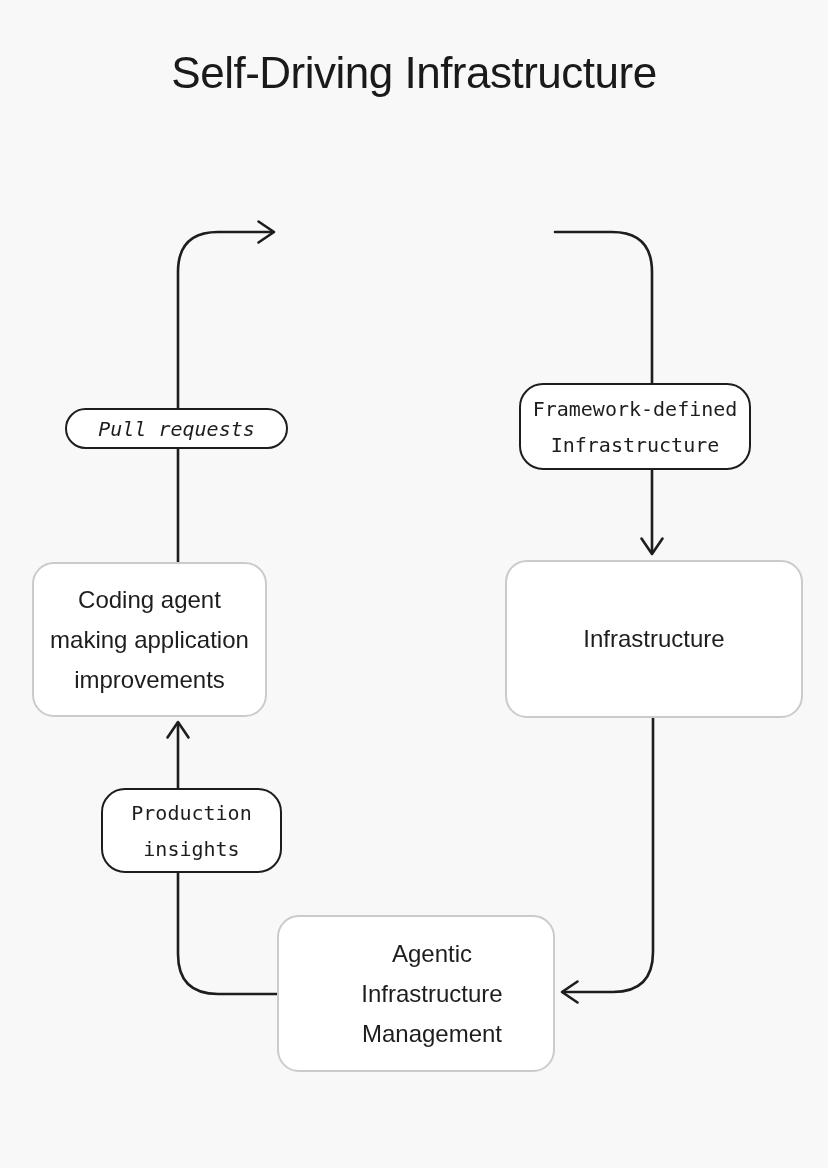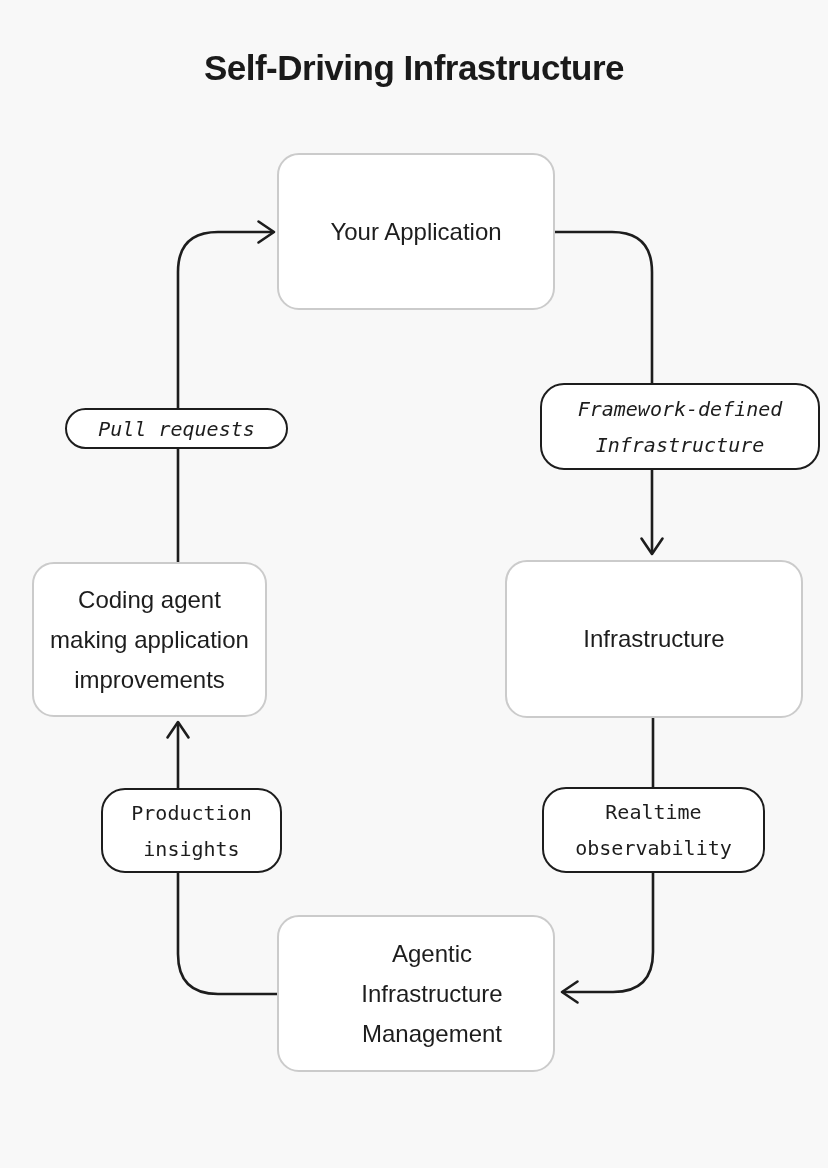--- a/index.html
+++ b/index.html
@@ -20,22 +20,22 @@
     height: 1168px;
     background: #f8f8f8;
   }
   .title {
     position: absolute;
     top: 48px;
     left: 0;
     width: 828px;
     margin: 0;
     text-align: center;
-    font-size: 35px;
-    font-weight: 700;
+    font-size: 44px;
+    font-weight: 400;
     letter-spacing: -0.5px;
     color: #1a1a1a;
   }
   svg.connectors {
     position: absolute;
     top: 0;
     left: 0;
     width: 828px;
     height: 1168px;
   }
@@ -74,21 +74,21 @@
     font-family: "DejaVu Sans Mono", monospace;
     font-size: 20px;
     line-height: 36px;
     color: #1d1d1d;
     white-space: pre-line;
   }
   .node-app       { left: 277px; top: 153px; width: 278px; height: 157px; }
   .node-infra     { left: 505px; top: 560px; width: 298px; height: 158px; }
   .node-coding    { left: 32px;  top: 562px; width: 235px; height: 155px; }
   .node-agentic   { left: 277px; top: 915px; width: 278px; height: 157px; padding-left: 32px; }
-  .label-fdi      { left: 540px; top: 383px; width: 280px; height: 87px; font-style: italic; }
+  .label-fdi      { left: 519px; top: 383px; width: 232px; height: 87px; }
   .label-pull     { left: 65px;  top: 408px; width: 223px; height: 41px; border-radius: 21px; font-style: italic; }
   .label-prod     { left: 89px;  top: 788px; width: 181px; height: 85px; margin-left: 12px; }
   .label-realtime { left: 542px; top: 787px; width: 223px; height: 86px; }
 </style>
 </head>
 <body>
 
 <div class="canvas">
 
   <h1 class="title">Self-Driving Infrastructure</h1>
@@ -109,23 +109,20 @@
       <path d="M 653 718 L 653 952 Q 653 992 613 992 L 564 992"></path>
       <path d="M 577.5 981.5 L 562 992 L 577.5 1002.5"></path>
     </g>
 
     <g>
       <path d="M 277 994 L 218 994 Q 178 994 178 954 L 178 724"></path>
       <path d="M 167.5 737.5 L 178 722 L 188.5 737.5"></path>
     </g>
   </svg>
 
-  <div class="node node-app">
-    <span>Your Application</span>
-  </div>
 
   <div class="node node-infra">
     <span>Infrastructure</span>
   </div>
 
   <div class="node node-coding">
     <span>Coding agent
 making application
 improvements</span>
   </div>
@@ -143,18 +140,14 @@
 
   <div class="edge-label label-pull">
     <span>Pull requests</span>
   </div>
 
   <div class="edge-label label-prod">
     <span>Production
 insights</span>
   </div>
 
-  <div class="edge-label label-realtime">
-    <span>Realtime
-observability</span>
-  </div>
 
 </div>
 
 </body></html>

